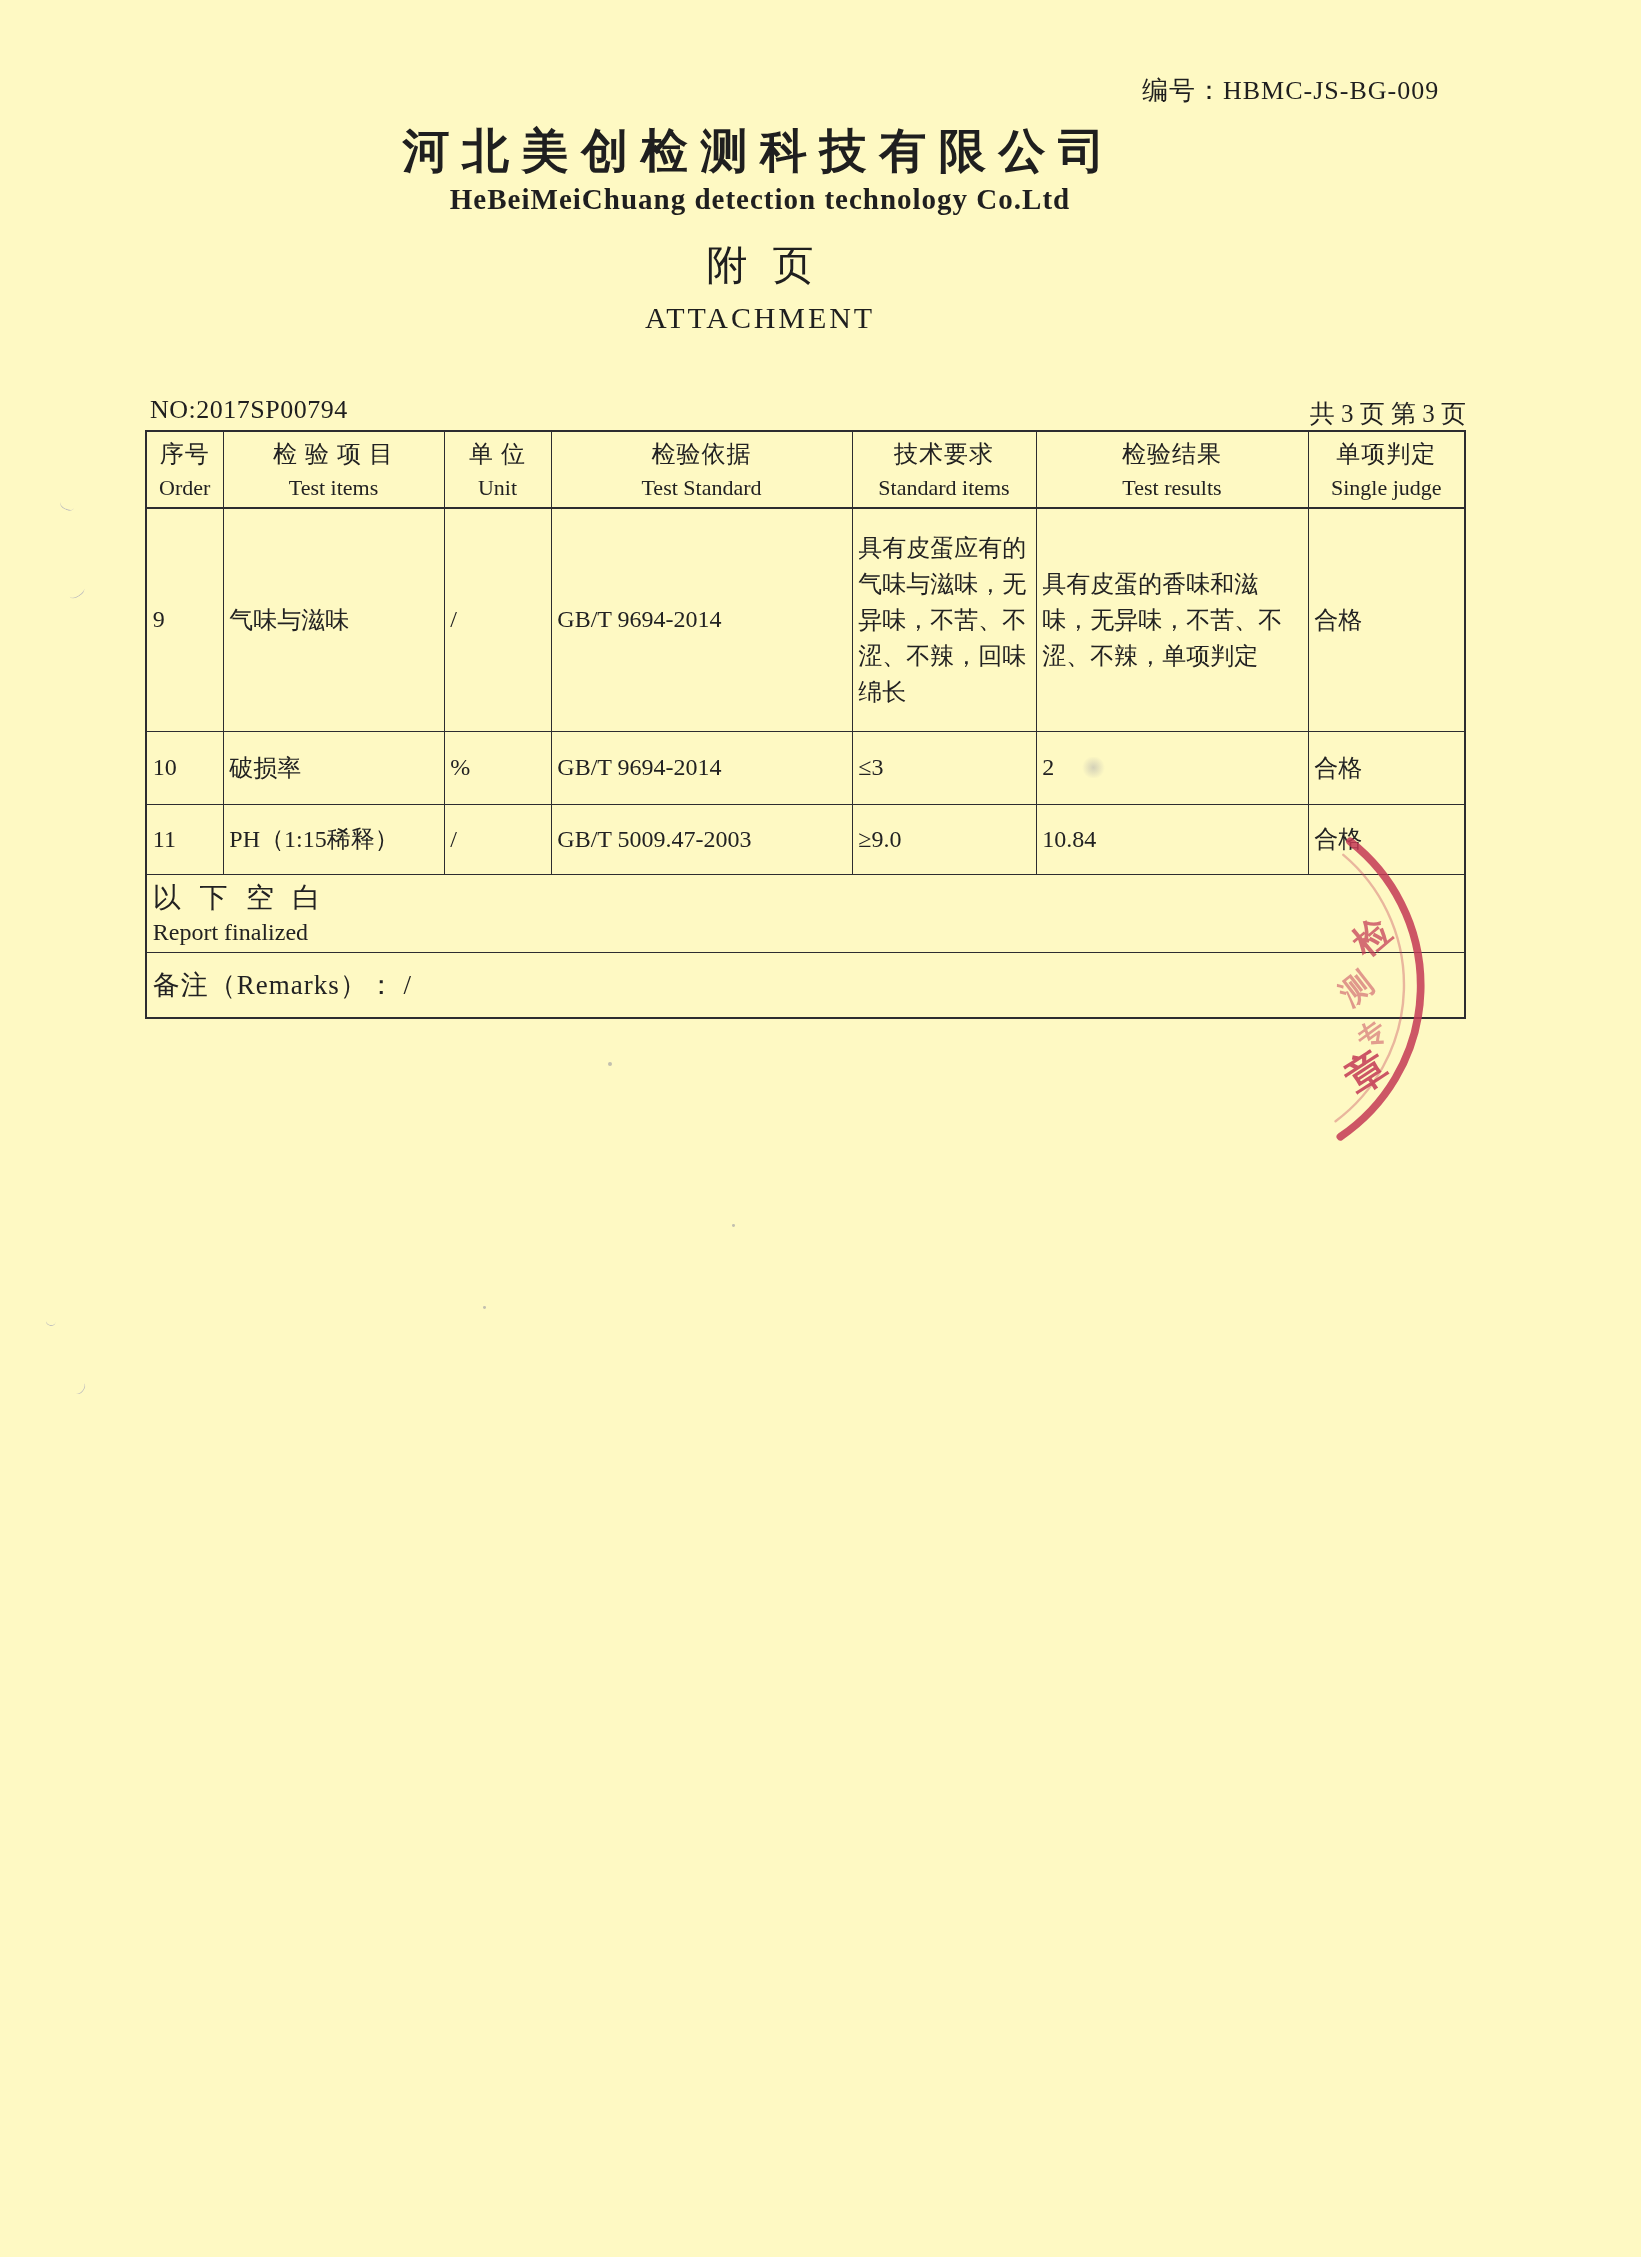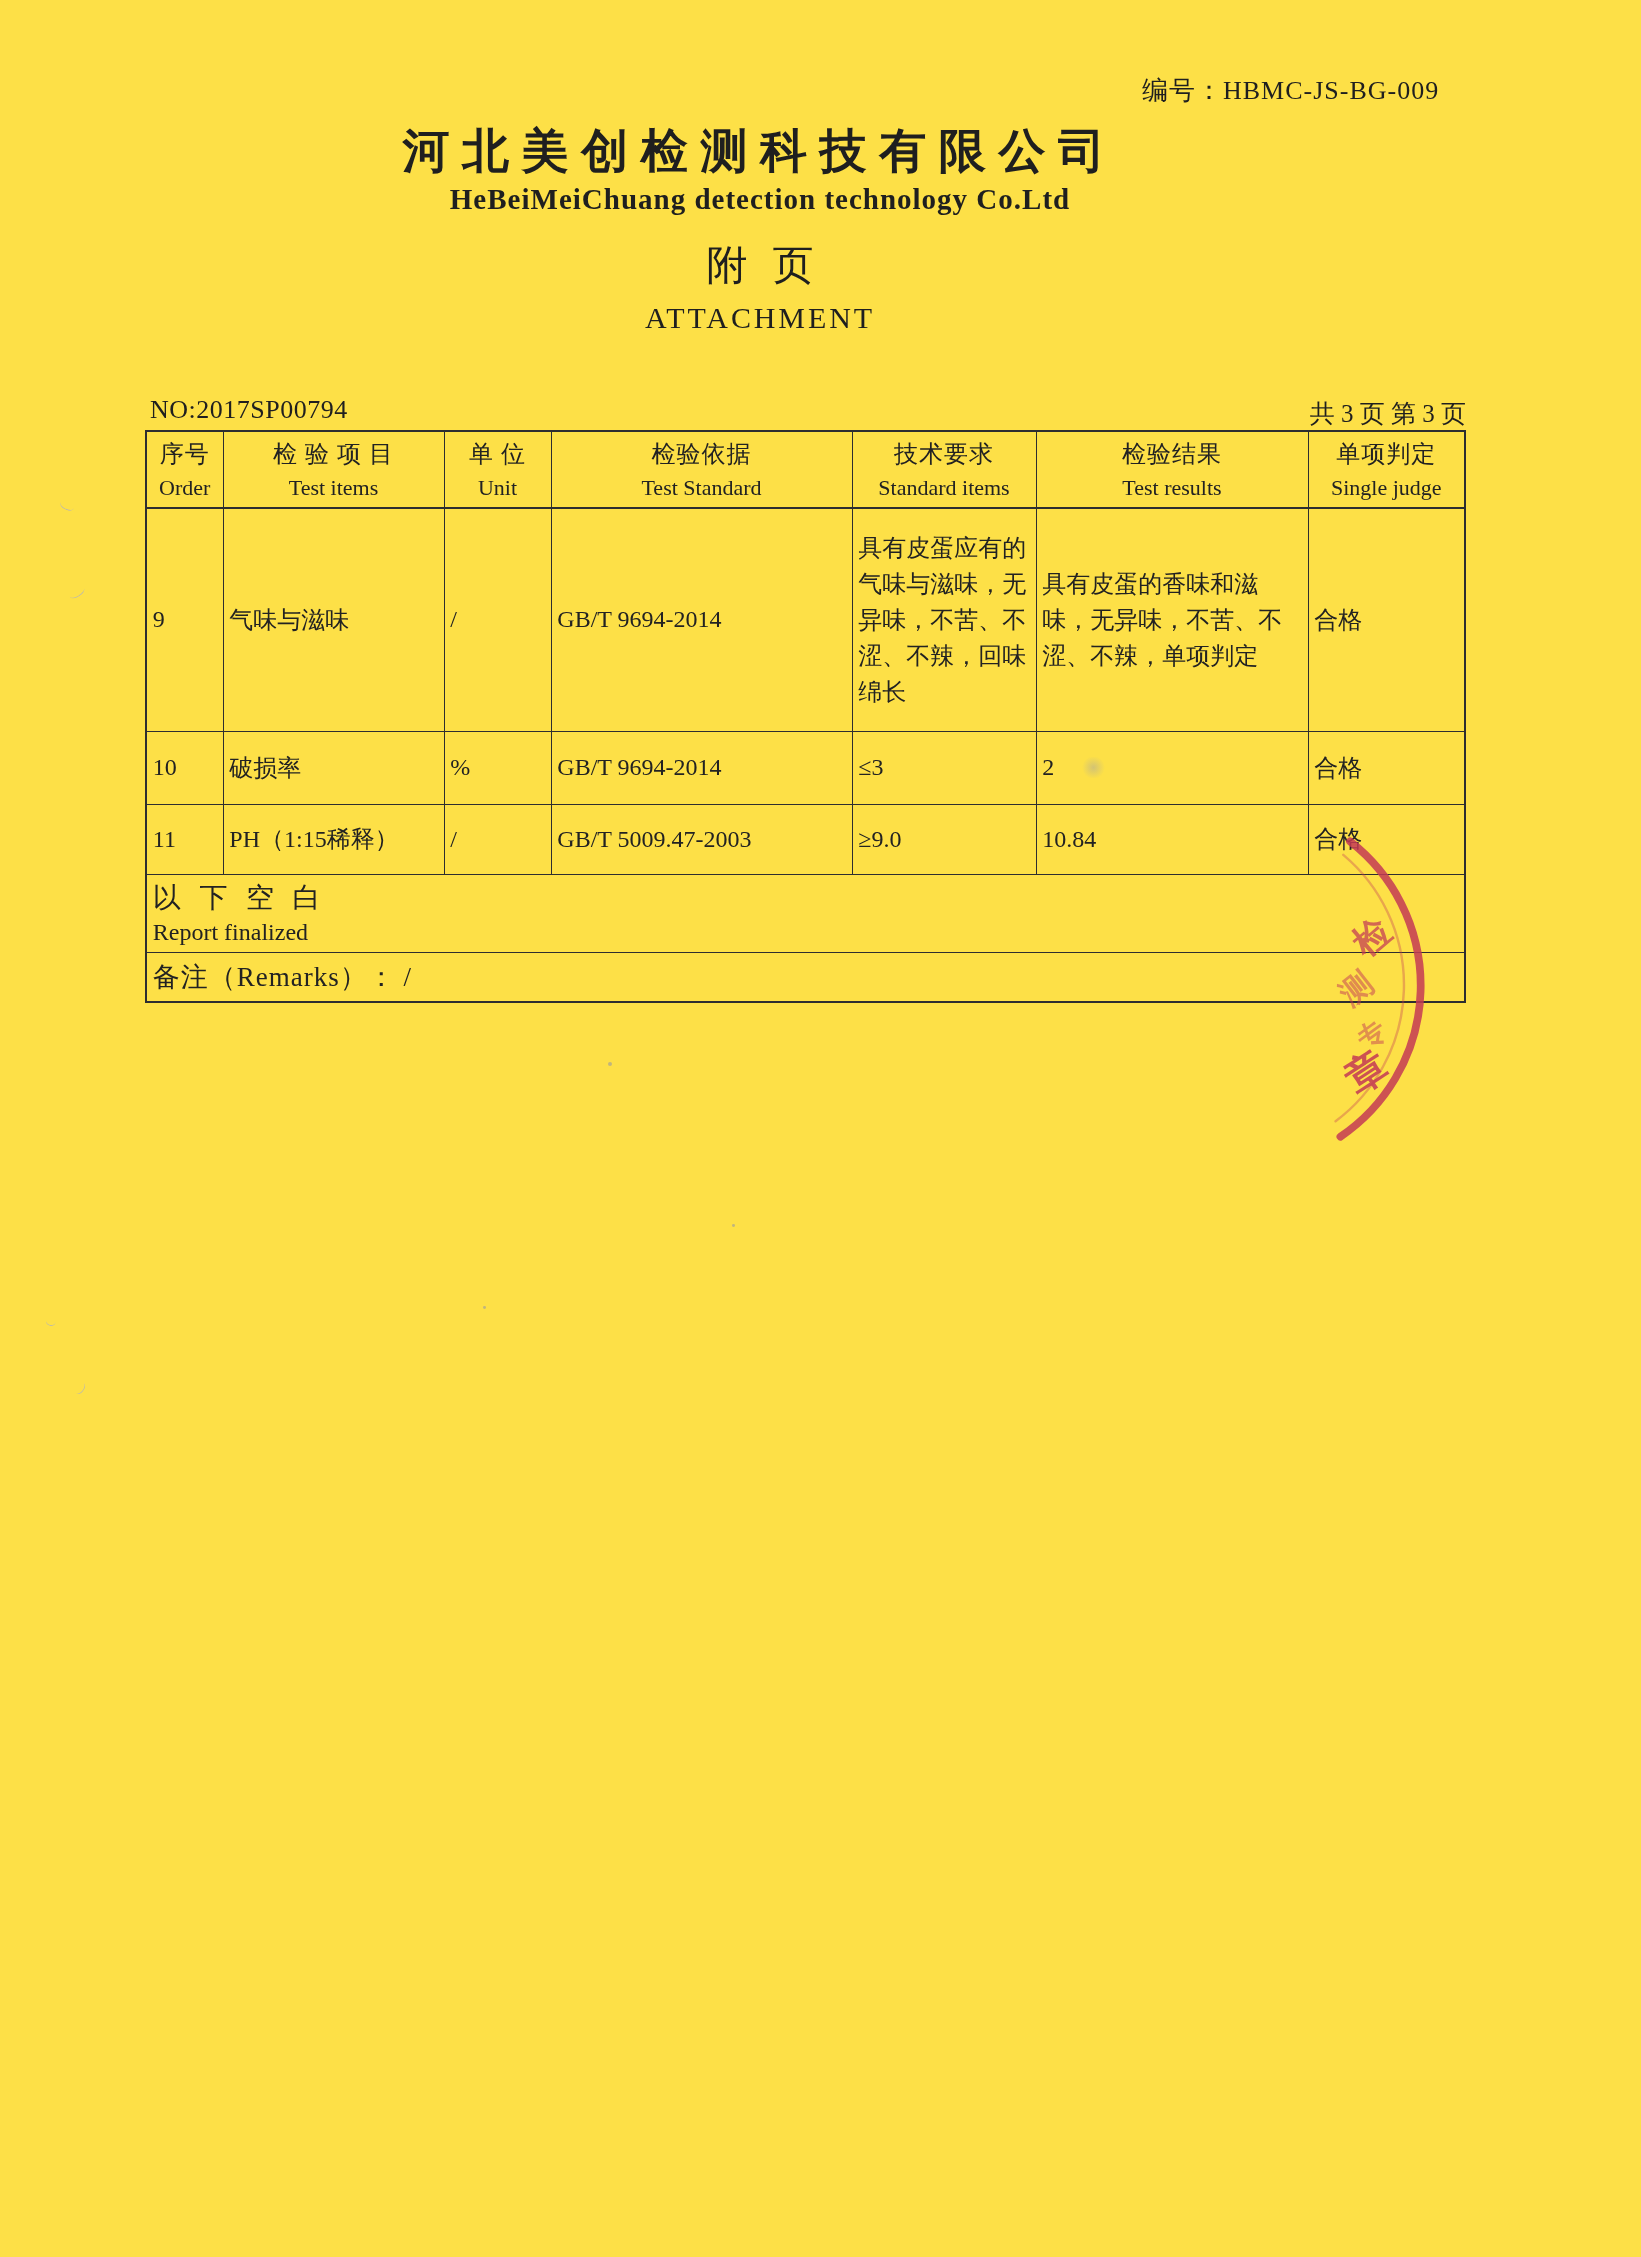--- a/index.html
+++ b/index.html
@@ -1,19 +1,19 @@
 <!DOCTYPE html>
 <html><head>
 <meta charset="utf-8">
 <style>
   html,body{margin:0;padding:0;background:#e8e8e8;}
   .page{
     position:relative;
     width:1641px;height:2257px;
-    background:#fde047;
+    background:#fef9c3;
     overflow:hidden;
     font-family:"Liberation Serif","DejaVu Serif",serif;
     color:#1f1f1f;
   }
   
   .doc-code{
     position:absolute;top:73px;left:1142px;
     font-size:26px;letter-spacing:1px;white-space:nowrap;
   }
   .center-wrap{position:absolute;left:9px;width:1502px;text-align:center;}
@@ -164,21 +164,21 @@
         <td>合格</td>
       </tr>
 
       <tr style="height:78px">
         <td colspan="7">
           <div class="blank-cn">以 下 空 白</div>
           <div class="blank-en">Report finalized</div>
         </td>
       </tr>
 
-      <tr style="height:50px">
+      <tr style="height:66px">
         <td colspan="7" class="remarks-cell">备注（Remarks）： /</td>
       </tr>
     </tbody>
   </table>
 
   <svg class="stamp-arc" viewBox="0 0 400 400" width="386" height="386">
     <path d="M 313 46 A 189 189 0 0 1 303 352" fill="none" stroke="#c43a55" stroke-width="8" stroke-linecap="round" opacity="0.85"></path>
     <path d="M 306 60 A 176 176 0 0 1 298 336" fill="none" stroke="#c43a55" stroke-width="2.5" stroke-linecap="round" opacity="0.35"></path>
   </svg>
   <span class="stamp-char sc1">检</span>

